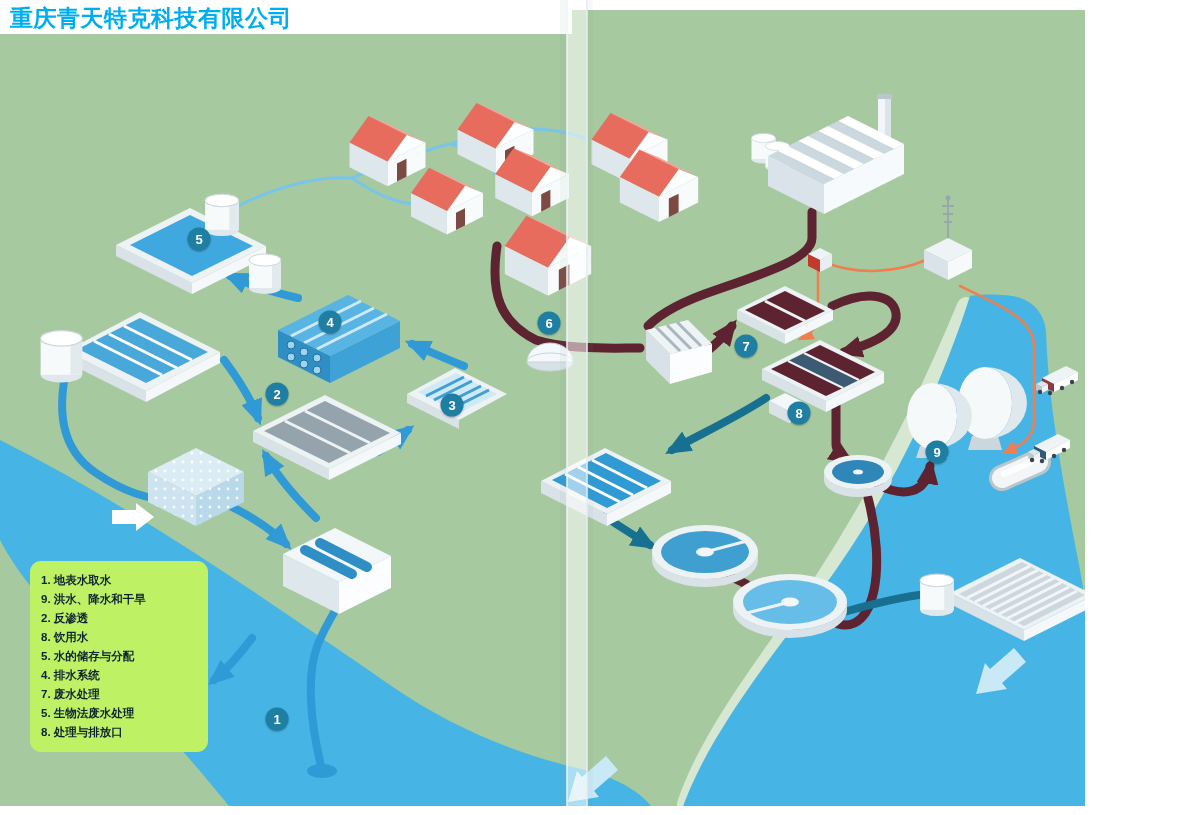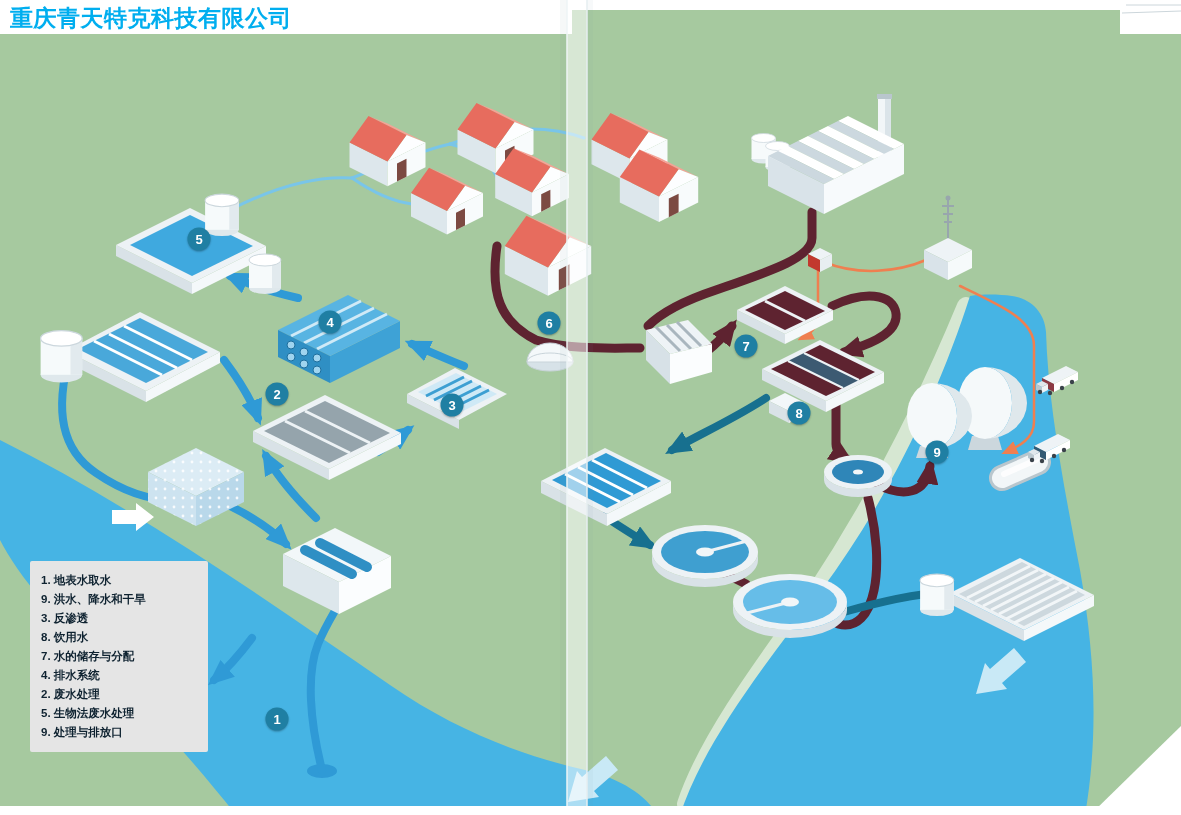--- a/index.html
+++ b/index.html
@@ -1,16 +1,16 @@
 <!DOCTYPE html>
 <html><head>
 <meta charset="utf-8">
 <style>
   html,body{margin:0;padding:0;background:#ffffff;}
-  .stage{position:relative;width:1181px;height:815px;background:#ffffff;overflow:hidden;
+  .stage{position:relative;width:1085px;height:815px;background:#ffffff;overflow:hidden;
          font-family:"Liberation Sans","DejaVu Sans",sans-serif;}
   .stage svg{position:absolute;left:0;top:0;}
   .title{position:absolute;left:10px;top:3px;font-size:23px;font-weight:bold;letter-spacing:.5px;}
   .legend{position:absolute;left:30px;top:561px;width:156px;padding:10px 11px;border-radius:2px;}
   .legend-item{font-size:11.5px;line-height:19px;color:#0e2230;font-weight:600;white-space:nowrap;}
   .markers{position:absolute;left:0;top:0;width:1181px;height:815px;pointer-events:none;}
   .badge{position:absolute;transform:translate(-50%,-50%);width:23px;height:23px;border-radius:50%;
          display:flex;align-items:center;justify-content:center;color:#fff;font-size:13px;font-weight:bold;
          box-shadow:0 1px 2px rgba(0,0,0,.3);}
 </style>
@@ -347,31 +347,31 @@
   <g>
     <rect x="0" y="806" width="1181" height="9" fill="#ffffff"></rect>
     <polygon points="1090,815 1181,726 1181,815" fill="#ffffff"></polygon>
     <rect x="1120" y="0" width="61" height="34" fill="#ffffff"></rect>
     <path d="M1126,5 L1181,5 M1122,13 L1181,11" stroke="#ccd6db" stroke-width="1" fill="none"></path>
   </g>
 </svg>
 
 <div class="title" style="color: rgb(0, 174, 239);">重庆青天特克科技有限公司</div>
 
-<div class="legend" style="background: #e5e5e5;">
+<div class="legend" style="background: #bef264; border-radius: 11px;">
   <div class="legend-list">
         <div class="legend-item">1. 地表水取水</div>
         <div class="legend-item">9. 洪水、降水和干旱</div>
-        <div class="legend-item">3. 反渗透</div>
+        <div class="legend-item">2. 反渗透</div>
         <div class="legend-item">8. 饮用水</div>
-        <div class="legend-item">7. 水的储存与分配</div>
+        <div class="legend-item">5. 水的储存与分配</div>
         <div class="legend-item">4. 排水系统</div>
-        <div class="legend-item">2. 废水处理</div>
+        <div class="legend-item">7. 废水处理</div>
         <div class="legend-item">5. 生物法废水处理</div>
-        <div class="legend-item">9. 处理与排放口</div>
+        <div class="legend-item">8. 处理与排放口</div>
       </div>
 </div>
 
 <div class="markers">
       <div class="badge" style="left: 277px; top: 719px; background: rgb(31, 127, 163);">1</div>
       <div class="badge" style="left: 277px; top: 394px; background: rgb(31, 127, 163);">2</div>
       <div class="badge" style="left: 452px; top: 405px; background: rgb(31, 127, 163);">3</div>
       <div class="badge" style="left: 330px; top: 322px; background: rgb(31, 127, 163);">4</div>
       <div class="badge" style="left: 199px; top: 239px; background: rgb(31, 127, 163);">5</div>
       <div class="badge" style="left: 549px; top: 323px; background: rgb(31, 127, 163);">6</div>

